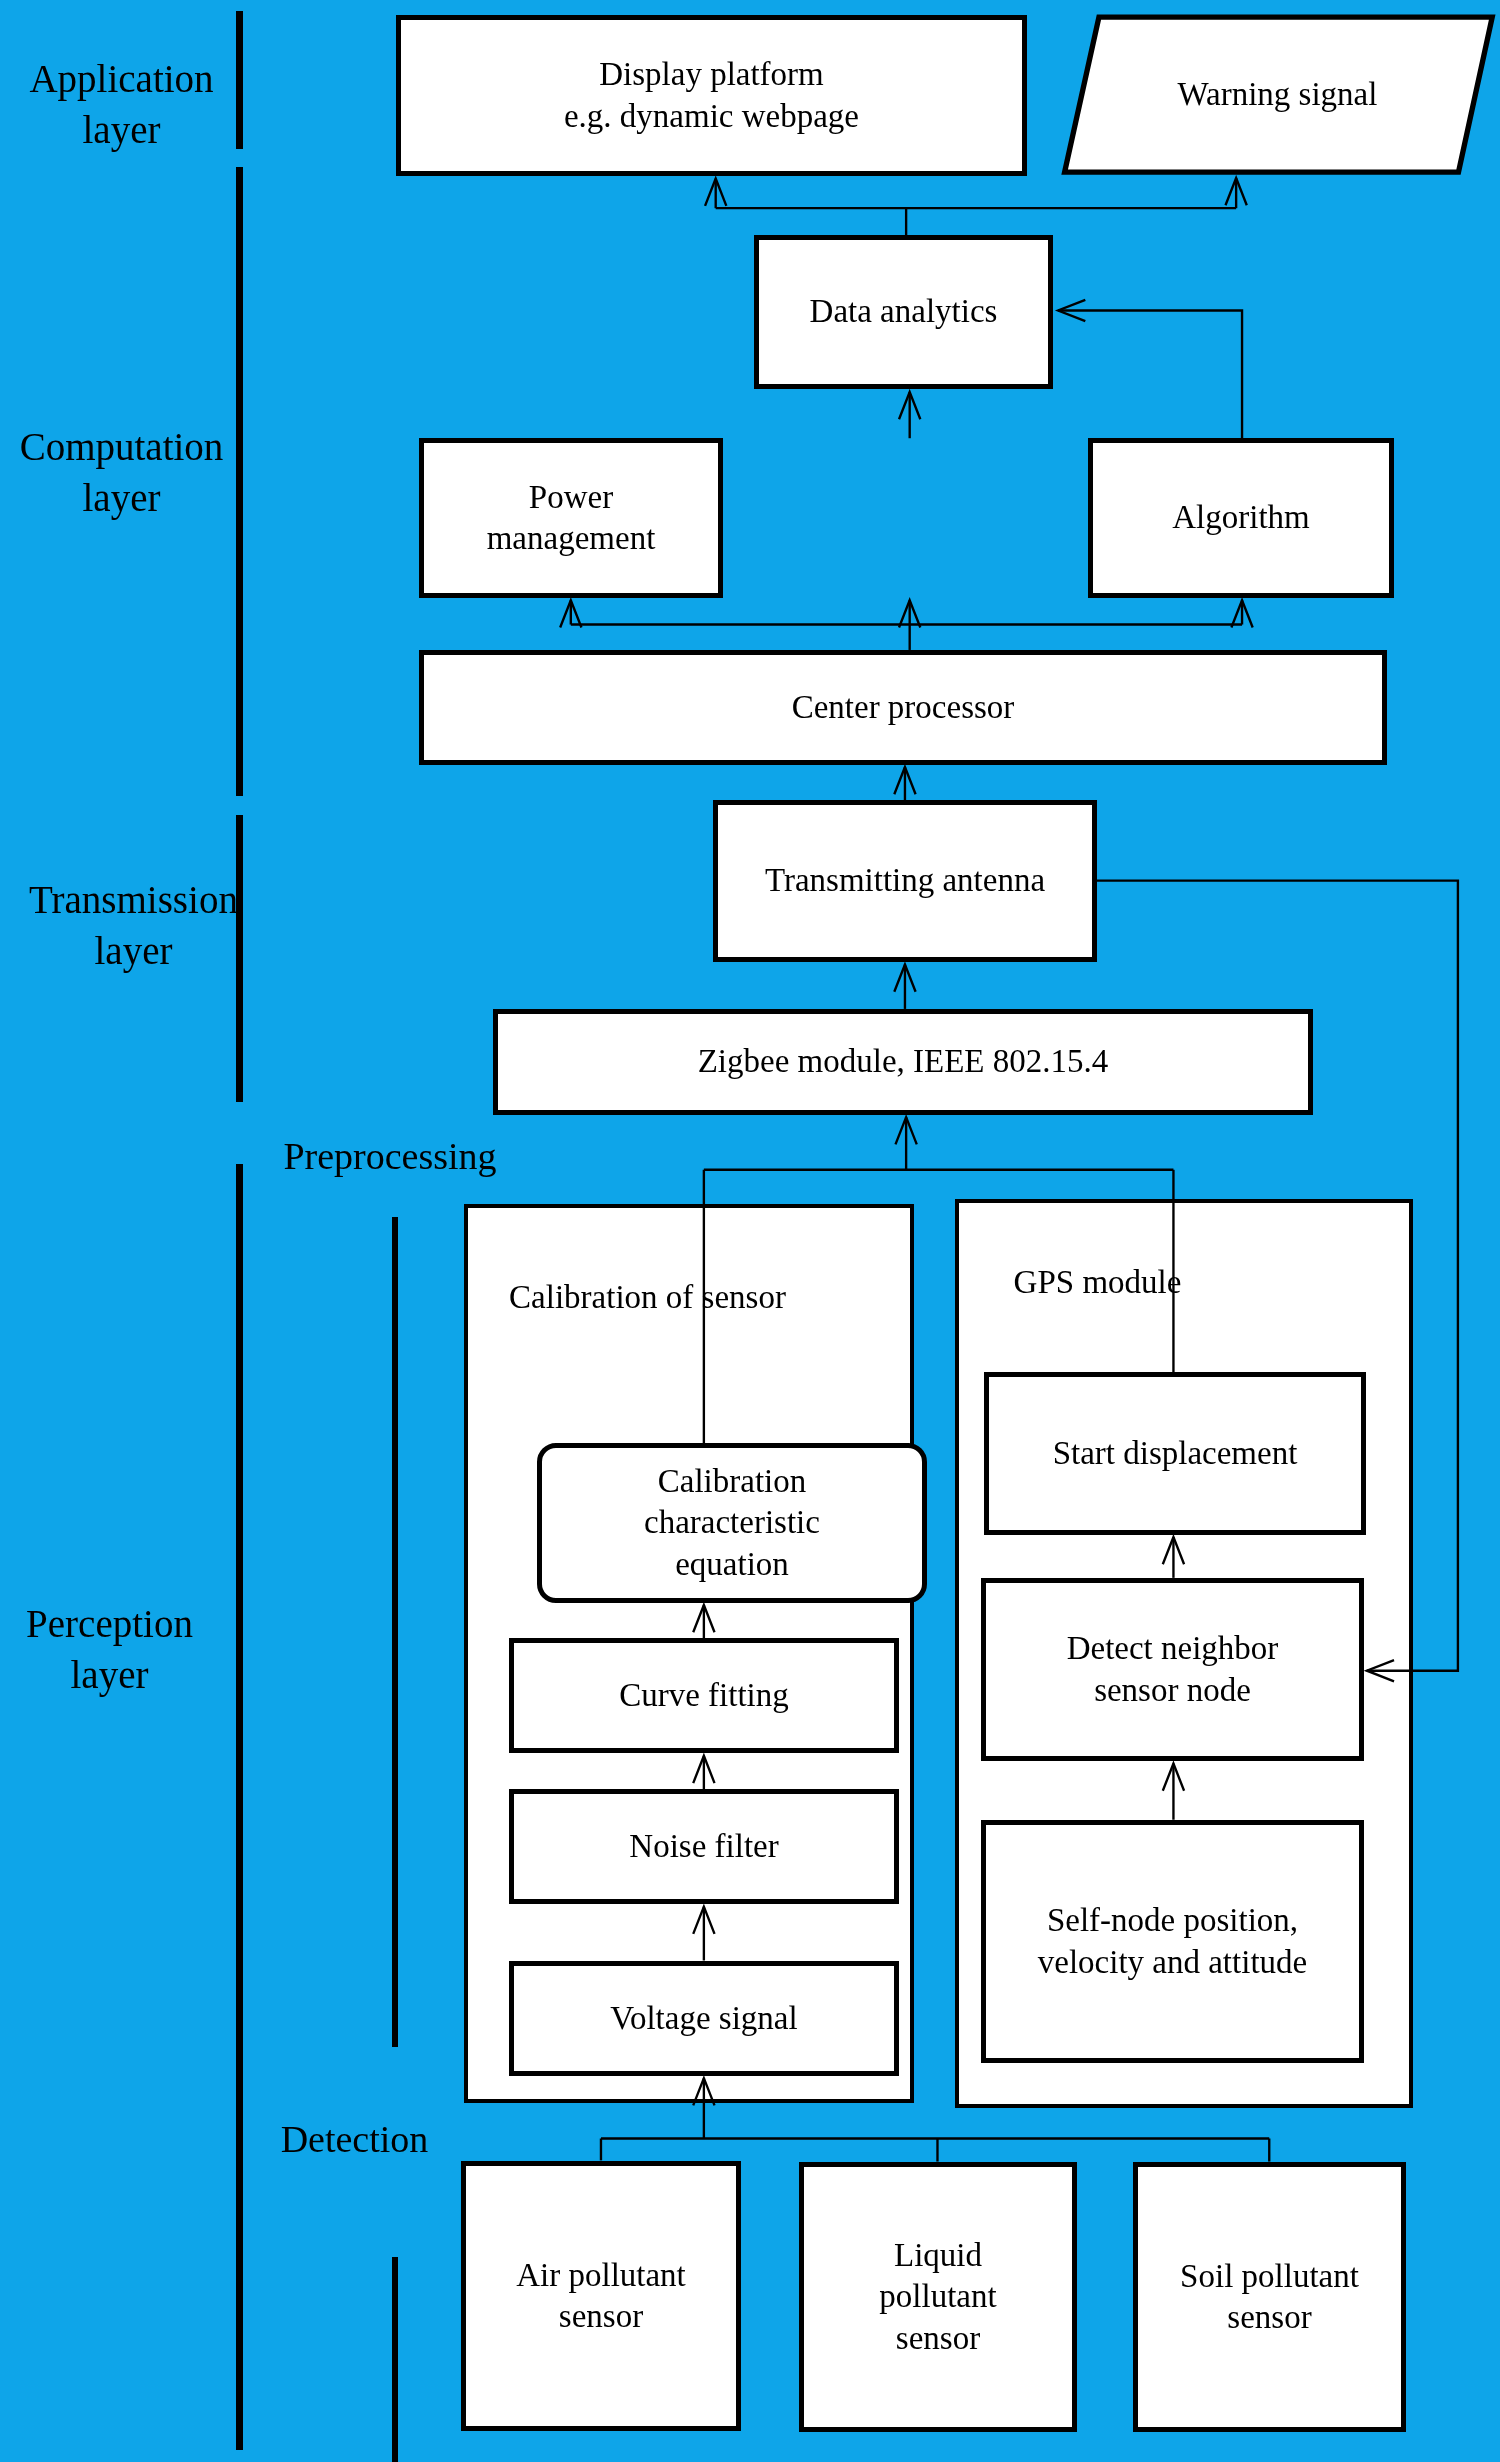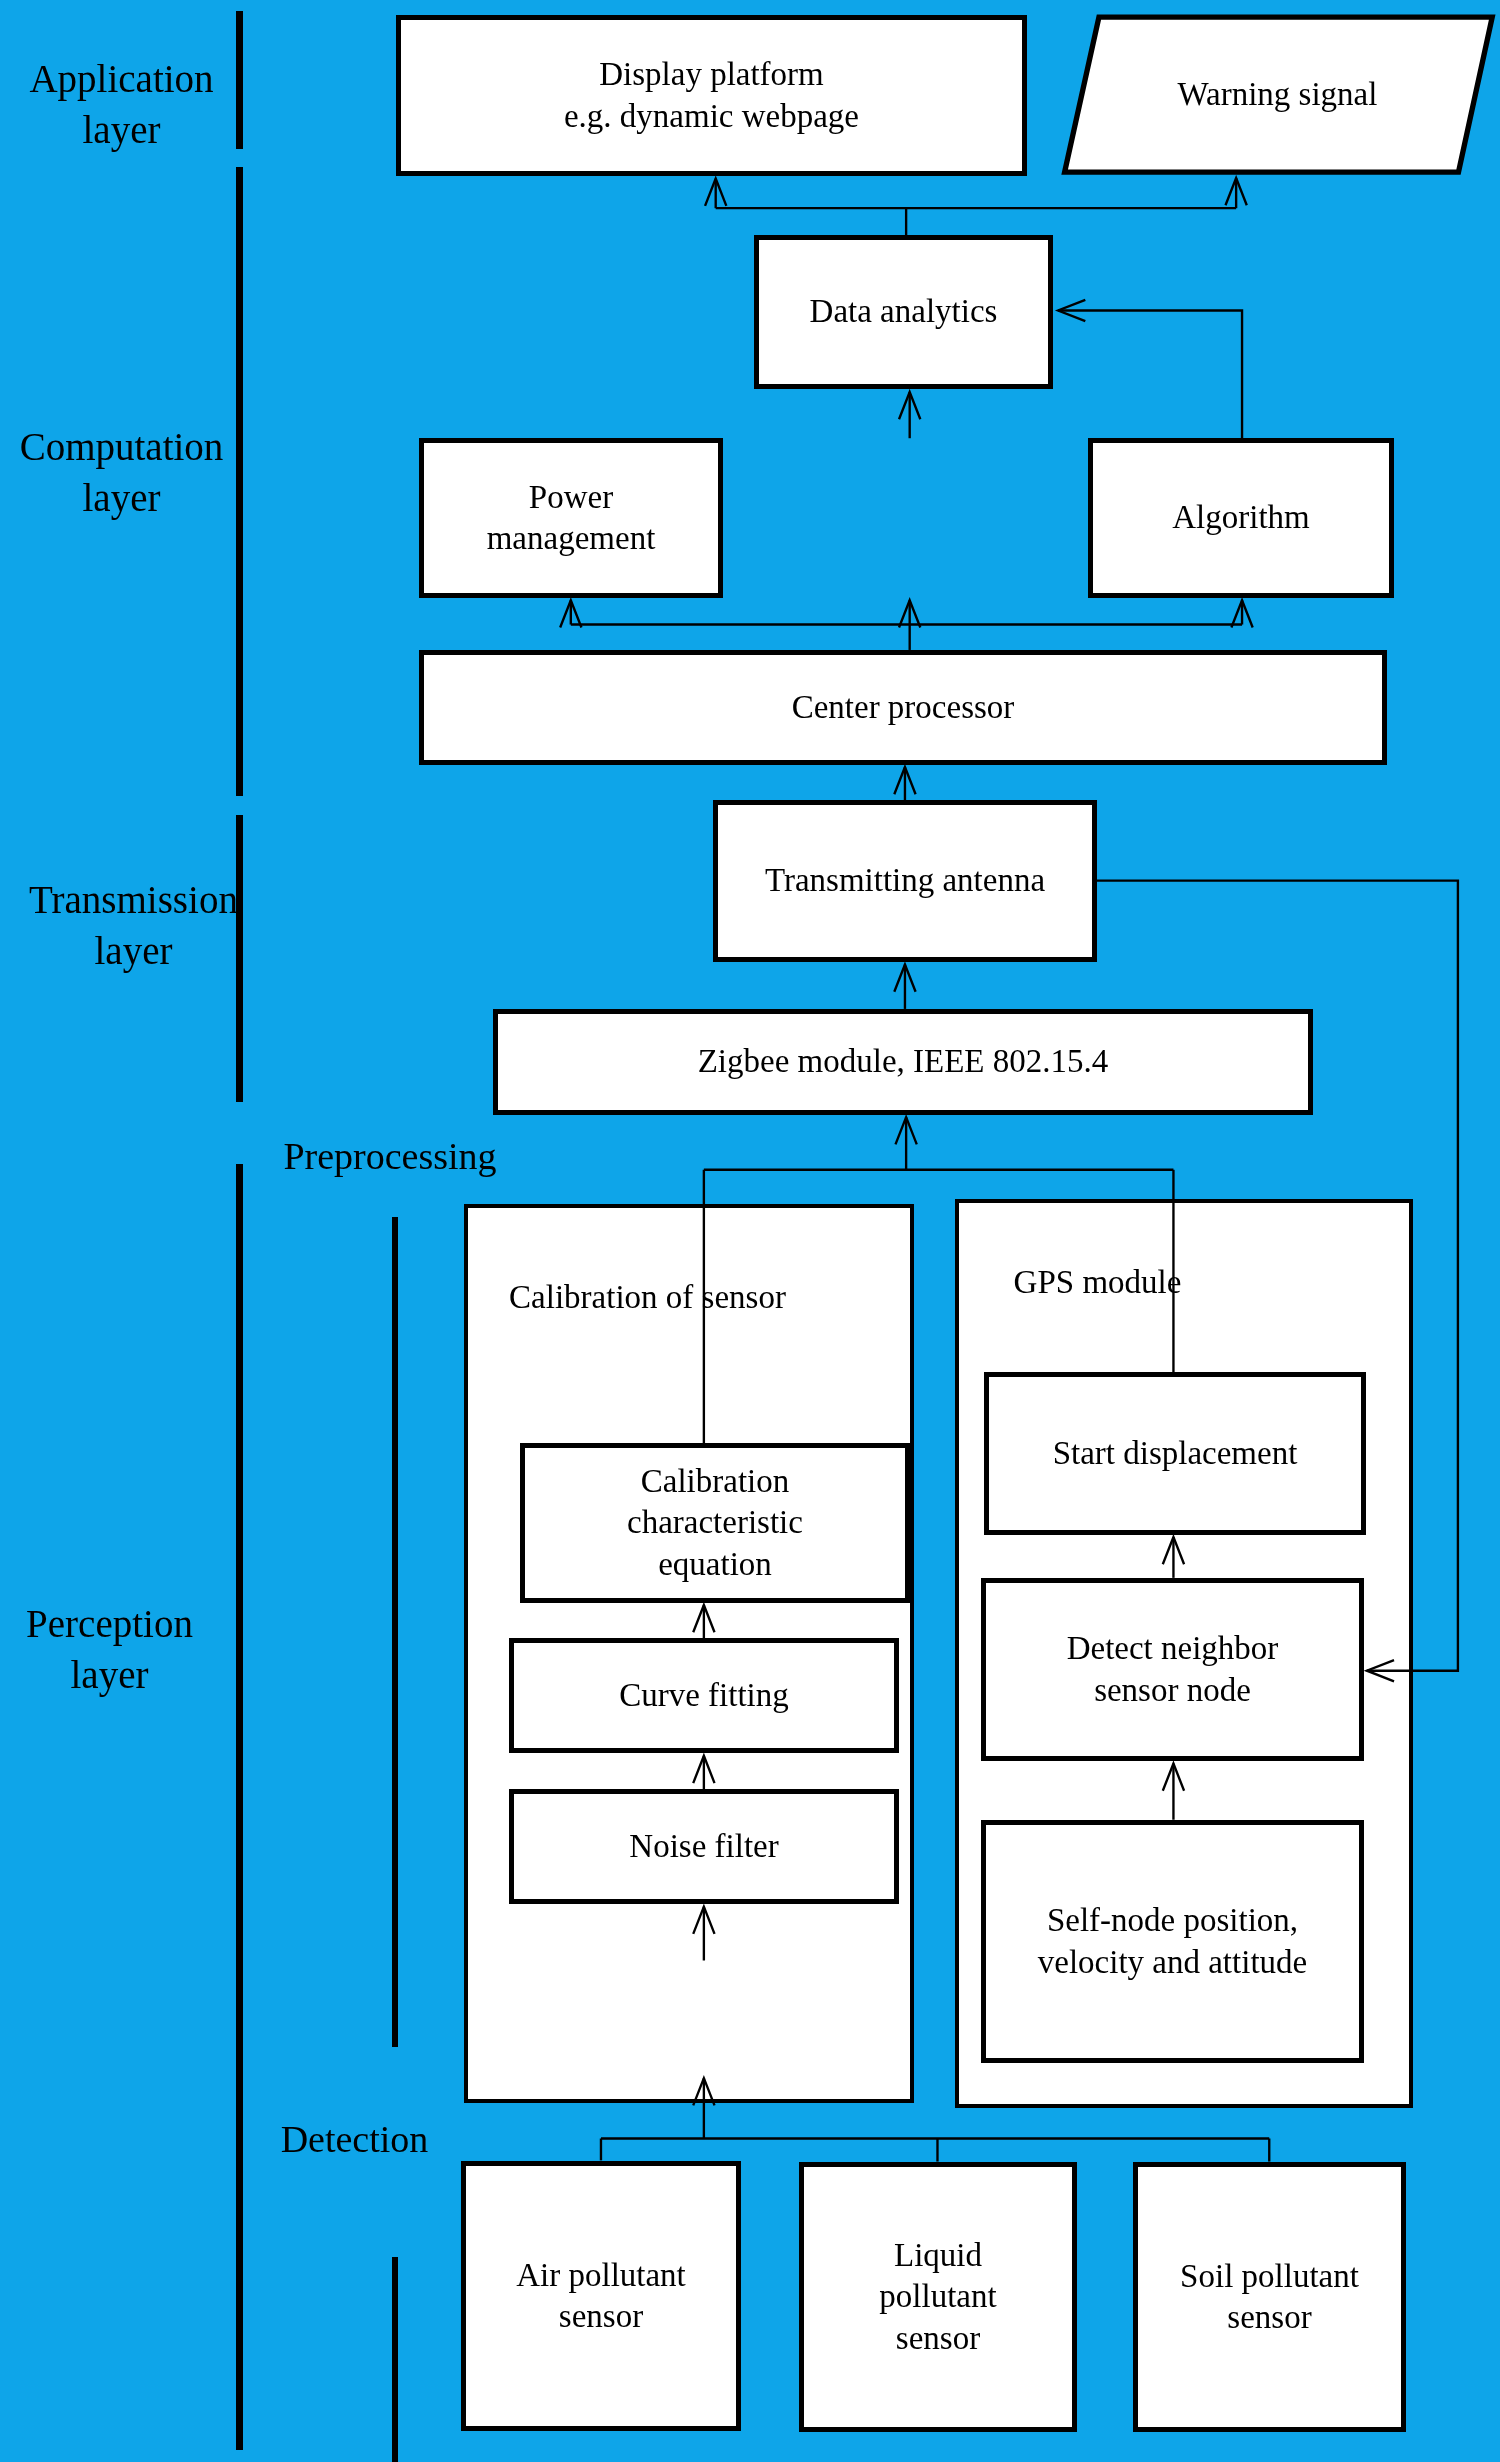--- a/index.html
+++ b/index.html
@@ -73,25 +73,26 @@
 
   <div class="node" style="left:754px;top:235px;width:299px;height:154px;">Data analytics</div>
   <div class="node" style="left:419px;top:438px;width:304px;height:160px;">Power
 management</div>
   <div class="node" style="left:1088px;top:438px;width:306px;height:160px;">Algorithm</div>
   <div class="node" style="left:419px;top:650px;width:968px;height:115px;">Center processor</div>
 
   <div class="node" style="left:713px;top:800px;width:384px;height:162px;">Transmitting antenna</div>
   <div class="node" style="left:493px;top:1009px;width:820px;height:106px;">Zigbee module, IEEE 802.15.4</div>
 
-  <div class="node" style="left:520px;top:1443px;width:390px;height:160px;">Calibration
+  <div class="node" style="left:537px;top:1443px;width:390px;height:160px;border-radius:19px;">Calibration
 characteristic
 equation</div>
   <div class="node" style="left:509px;top:1638px;width:390px;height:115px;">Curve fitting</div>
   <div class="node" style="left:509px;top:1789px;width:390px;height:115px;">Noise filter</div>
+  <div class="node" style="left:509px;top:1961px;width:390px;height:115px;">Voltage signal</div>
 
   <div class="node" style="left:984px;top:1372px;width:382px;height:163px;">Start displacement</div>
   <div class="node" style="left:981px;top:1578px;width:383px;height:183px;">Detect neighbor
 sensor node</div>
   <div class="node" style="left:981px;top:1820px;width:383px;height:243px;">Self-node position,
 velocity and attitude</div>
 
   <div class="node" style="left:461px;top:2161px;width:280px;height:270px;">Air pollutant
 sensor</div>
   <div class="node" style="left:799px;top:2162px;width:278px;height:270px;">Liquid

